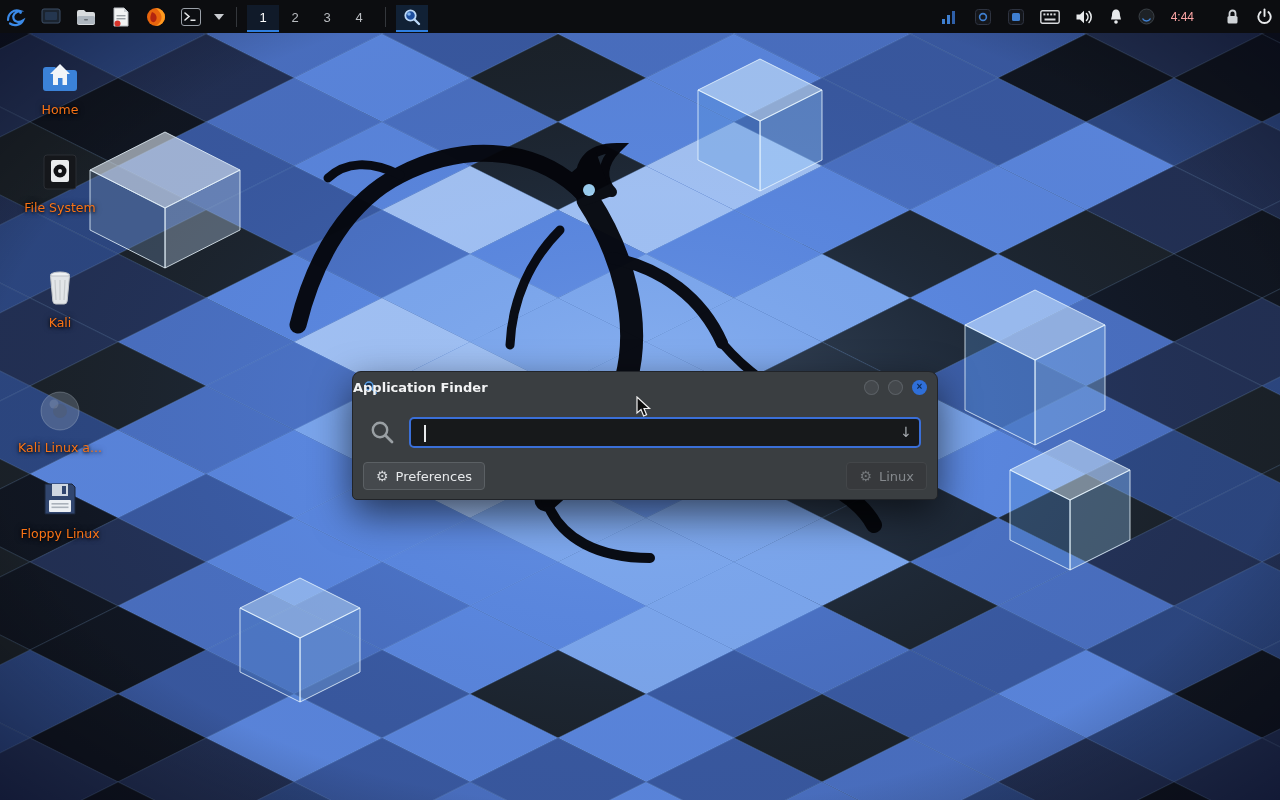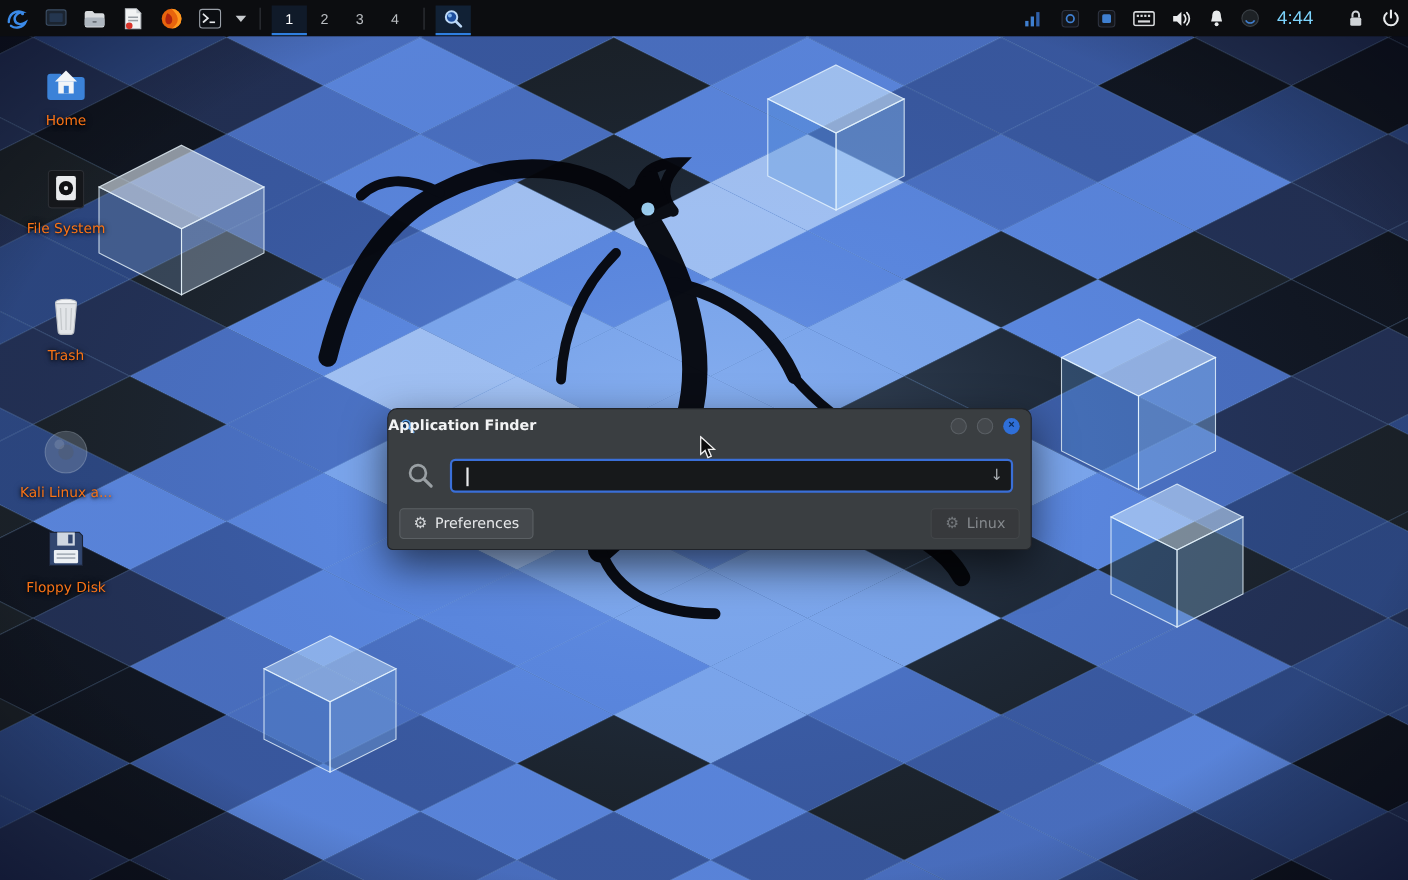--- a/index.html
+++ b/index.html
@@ -17,21 +17,21 @@
   .pr{gap:13px}
   .pbtn{width:28px;height:28px;display:flex;align-items:center;justify-content:center;
     background:transparent;border:none;cursor:pointer;padding:0}
   .chev{width:14px}
   .sep{width:1px;height:20px;background:#34373c;margin:0 3px}
   .ws{width:32px;height:27px;margin-top:3px;display:flex;align-items:center;justify-content:center;
     background:transparent;border:none;color:#b9bcc0;font-size:13px;cursor:pointer;border-bottom:2px solid transparent}
   .ws.active{color:#ffffff;border-bottom:2px solid #2f7fe0;background:rgba(47,127,224,.12)}
   .task{width:32px;height:27px;margin-top:3px;display:flex;align-items:center;justify-content:center;
     background:rgba(47,127,224,.18);border:none;border-bottom:2px solid #2f7fe0;cursor:pointer}
-  .clock{color:#7dd3fc;font-size:17px;padding:0 2px}
+  .clock{color:#fca5a5;font-size:12px;padding:0 2px}
   .lockgap{margin-left:14px}
 
   
   .dicon{position:absolute;width:96px;display:flex;flex-direction:column;align-items:center;gap:8px;
     z-index:5;cursor:pointer}
   .dicon .lbl{color:#f97316;font-size:12.5px;text-shadow:0 1px 3px rgba(0,0,0,.95),0 0 6px rgba(0,0,0,.7);
     text-align:center;max-width:96px;white-space:nowrap}
 
   
   .finder{position:absolute;left:352px;top:371px;width:586px;height:129px;background:#3a3e41;
@@ -900,42 +900,42 @@
   </svg>
   <span class="lbl">File System</span>
 </div>
 
 <div class="dicon" style="left:12px;top:265px">
   <svg width="36" height="42" viewBox="0 0 36 42">
     <ellipse cx="18" cy="10" rx="9.5" ry="3" fill="#f0f2f4" stroke="#c2c6ca"></ellipse>
     <path d="M8.5,11 L10.8,36 q0.3,3 3,3 h8.4 q2.7,0 3,-3 L27.5,11 z" fill="#e2e5e8" stroke="#bfc3c7"></path>
     <path d="M13,15 l1,20 M18,15 v20 M23,15 l-1,20" stroke="#c6cacd" stroke-width="1.2" fill="none"></path>
   </svg>
-  <span class="lbl">Trash</span>
+  <span class="lbl">Kali</span>
 </div>
 
 <div class="dicon" style="left:12px;top:390px">
   <svg width="42" height="42" viewBox="0 0 42 42">
     <circle cx="21" cy="21" r="19" fill="rgba(150,162,178,0.30)" stroke="rgba(205,215,228,0.28)"></circle>
     <circle cx="21" cy="21" r="7" fill="rgba(80,92,108,0.45)"></circle>
     <circle cx="15" cy="14" r="4.5" fill="rgba(255,255,255,0.12)"></circle>
   </svg>
   <span class="lbl">Kali Linux a...</span>
 </div>
 
 <div class="dicon" style="left:12px;top:480px">
   <svg width="38" height="38" viewBox="0 0 38 38">
     <path d="M4,4 h27 l3,3 v27 H4 z" fill="#31466f" stroke="#1b2438"></path>
     <rect x="11" y="4" width="16" height="12" fill="#cfd7e1"></rect>
     <rect x="21" y="6" width="4" height="8" fill="#31466f"></rect>
     <rect x="8" y="20" width="22" height="12" rx="1" fill="#ecf0f4"></rect>
     <rect x="10.5" y="23" width="17" height="1.6" fill="#a9b1ba"></rect>
     <rect x="10.5" y="26.5" width="17" height="1.6" fill="#a9b1ba"></rect>
   </svg>
-  <span class="lbl">Floppy Disk</span>
+  <span class="lbl">Floppy Linux</span>
 </div>
 
 <div class="finder">
   <div class="tbar">
     <svg width="15" height="15" viewBox="0 0 15 15">
       <circle cx="6" cy="6" r="4" fill="#173050" stroke="#5aa0e8" stroke-width="1.5"></circle>
       <line x1="9.2" y1="9.2" x2="13" y2="13" stroke="#5aa0e8" stroke-width="1.8" stroke-linecap="round"></line>
     </svg>
     <span class="ttl">Application Finder</span>
     <div class="winbtns">

